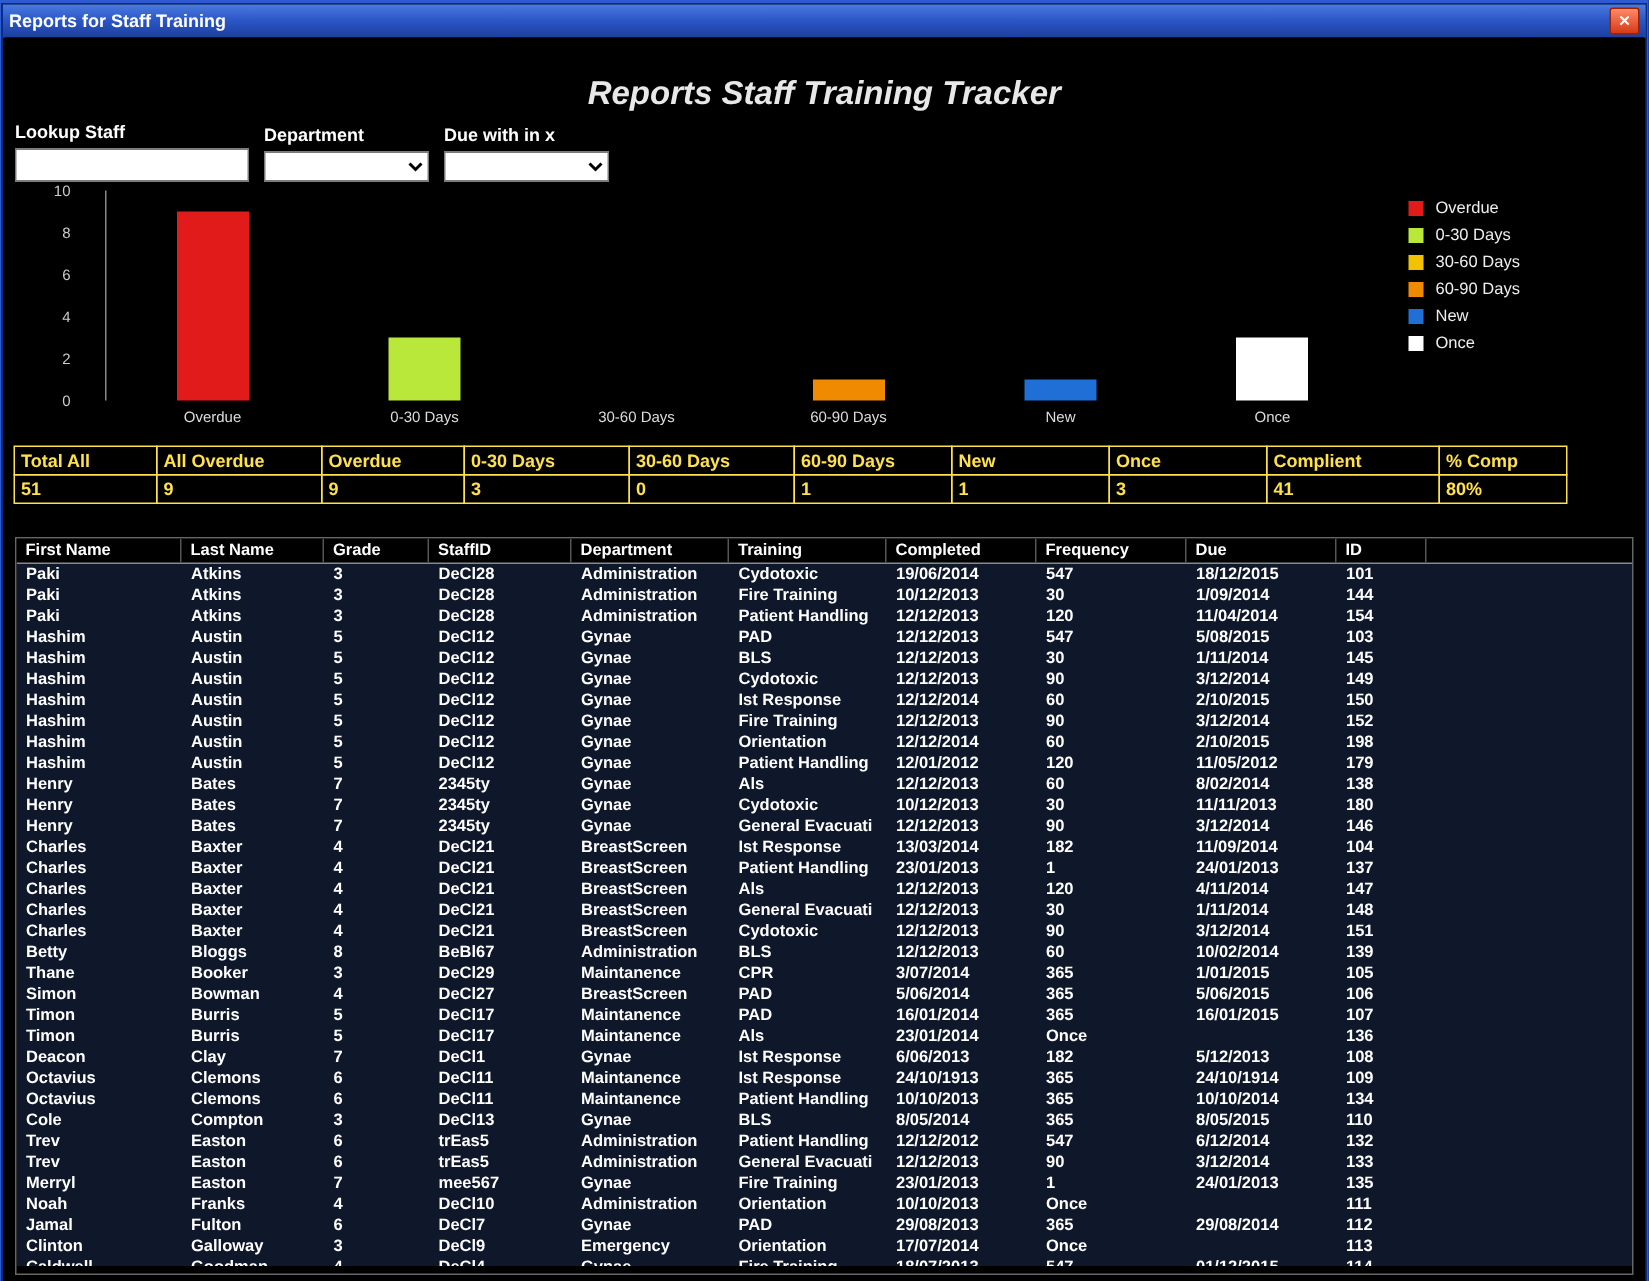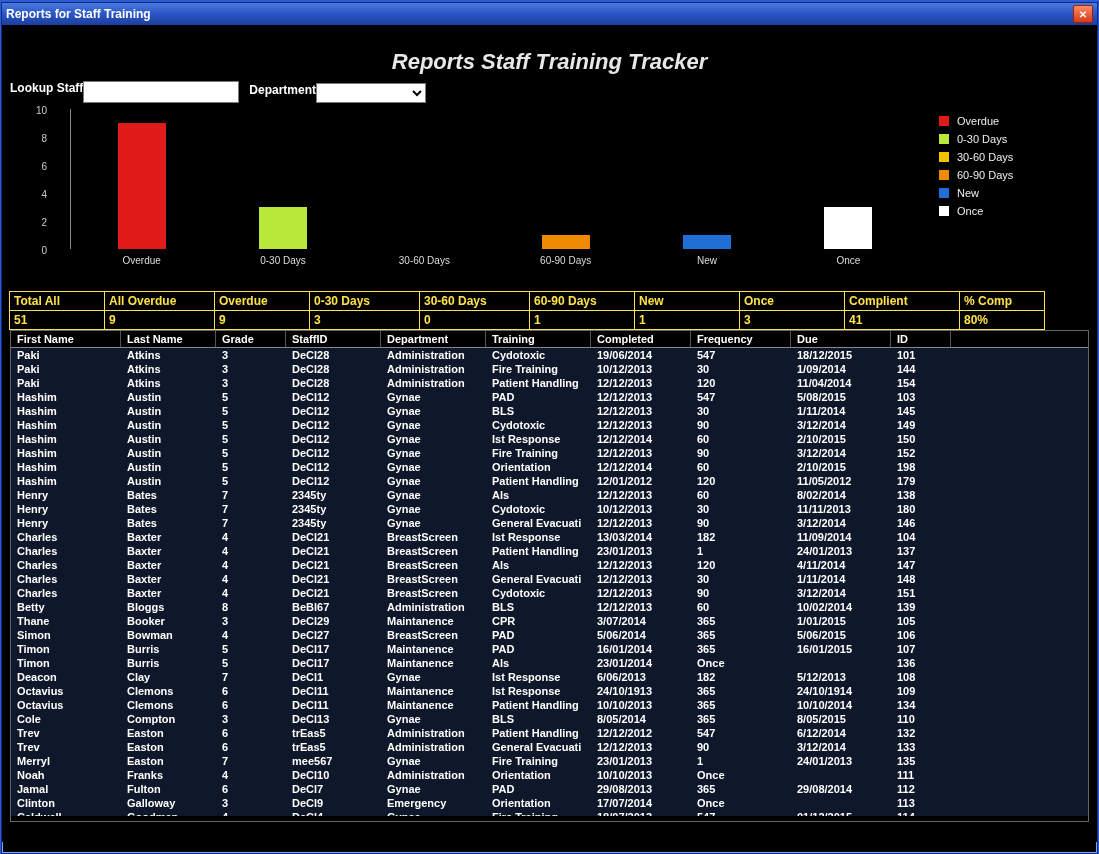--- a/index.html
+++ b/index.html
@@ -3,37 +3,37 @@
 <meta charset="utf-8">
 <style>
 html,body{margin:0;padding:0;background:#2e5bd1;font-family:Verdana,Arial,sans-serif;font-size:11px}
 .window{width:1095px;height:850px;margin:2px auto;border:1px solid #0a2d84;background:#000;box-shadow:0 0 0 1px #7aa6ff inset}
 .titlebar{height:22px;background:linear-gradient(#4a7ae0,#2a55c4 50%,#1c3f9e);display:flex;align-items:center;justify-content:space-between;padding:0 4px;color:#fff;font-weight:bold}
 .titlebar .t{font-size:12px}
 .closebtn{width:18px;height:16px;background:linear-gradient(#ff8a66,#d63a18);border:1px solid #a02000;border-radius:2px;display:flex;align-items:center;justify-content:center;color:#fff;font-weight:bold;font-size:10px;cursor:pointer}
 .app{background:#000;color:#fff;padding:20px 8px}
 .heading{font-family:"Arial Black",Arial,sans-serif;font-style:italic;font-weight:900;font-size:22px;text-align:center;color:#e8e8e8;margin:4px 0 6px}
 .controls{display:flex;gap:10px;align-items:flex-end;margin-bottom:6px}
-.field{display:flex;flex-direction:row}
+.field{display:flex;flex-direction:column}
 .field label{font-size:12px;font-weight:600;margin-bottom:4px;color:#fff;font-family:"Lucida Sans","Segoe UI",sans-serif}
 .field input,.field select{height:20px;background:#fff;border:1px solid #7a7a7a;font-size:11px;padding:0 2px}
 .buttons{display:flex;gap:10px;margin-left:8px}
 .btn{height:24px;min-width:90px;background:linear-gradient(#fff,#fff5cc);border:1px solid #998a33;font-style:italic;font-family:"Trebuchet MS",Arial,sans-serif;font-size:12px;cursor:pointer;padding:0 10px}
 .chart-area{background:#000;height:165px;position:relative;margin:2px 0 2px 20px}
 .chart-body{position:absolute;left:40px;top:0;right:170px;bottom:25px;border-left:1px solid #888}
 .grid-line{position:absolute;left:0;right:0;border-top:1px solid rgba(255,255,255,0)}
 .ylab{position:absolute;right:100%;margin-right:24px;font-size:10px;color:#ccc;transform:translateY(-50%)}
 .bar{position:absolute;bottom:0;width:48px}
 .xlab{position:absolute;top:100%;margin-top:6px;font-size:10px;color:#ddd;text-align:center;transform:translateX(-50%)}
 .legend{position:absolute;right:0;top:0;width:150px;font-size:11px;color:#eee}
 .legend div{display:flex;align-items:center;margin:6px 0}
 .legend .sw{width:10px;height:10px;margin-right:8px}
-.summary{display:grid;grid-template-columns:95px 110px 95px 110px 110px 105px 105px 105px 115px 85px;margin-top:18px}
+.summary{display:grid;grid-template-columns:95px 110px 95px 110px 110px 105px 105px 105px 115px 85px;margin-top:6px}
 .summary .cell{border:1px solid #ffe14a;color:#ffe14a;height:18px;padding:0 4px;font-family:"Lucida Sans","Segoe UI",sans-serif;font-size:12px;font-weight:600;display:flex;align-items:center;margin:-1px 0 0 -1px}
-.table-wrap{margin-top:0;height:490px;overflow:hidden;position:relative;border:1px solid #666}
+.table-wrap{margin-top:22px;height:490px;overflow:hidden;position:relative;border:1px solid #666}
 .thead,.trow{display:grid;grid-template-columns:110px 95px 70px 95px 105px 105px 100px 100px 100px 60px}
 .thead{background:#000;border-bottom:1px solid #888}
 .thead .th{color:#fff;font-weight:bold;font-size:11px;padding:2px 6px;border-right:1px solid #555;white-space:nowrap;overflow:hidden}
 .tbody{height:468px;overflow-y:scroll;background:#0f172a}
 .trow{color:#fff}
 .trow .td{padding:1px 6px;font-size:11px;font-weight:bold;white-space:nowrap;overflow:hidden}
 .tbody::-webkit-scrollbar{width:16px}
 .tbody::-webkit-scrollbar-track{background:#d4d0c8;border-left:1px solid #808080}
 .tbody::-webkit-scrollbar-thumb{background:#d4d0c8;border:1px solid #808080;box-shadow:inset 1px 1px 0 #fff}
 .tbody::-webkit-scrollbar-button{background:#d4d0c8;border:1px solid #808080;height:16px}
@@ -49,20 +49,24 @@
   <div class="app">
     <div class="heading">Reports Staff Training Tracker</div>
 
     <div class="controls">
       <div class="field">
         <label>Lookup Staff</label>
         <input style="width: 150px;" value="">
       </div>
       <div class="field">
         <label>Department</label>
+        <select style="width:110px"></select>
+      </div>
+      <div class="field">
+        <label>Due with in x</label>
         <select style="width:110px"></select>
       </div>
     </div>
 
     <div class="chart-area">
       <div class="chart-body" id="chart-body">
           <div class="grid-line" style="top: 140px;">
             <span class="ylab">0</span>
           </div>
           <div class="grid-line" style="top: 112px;">

